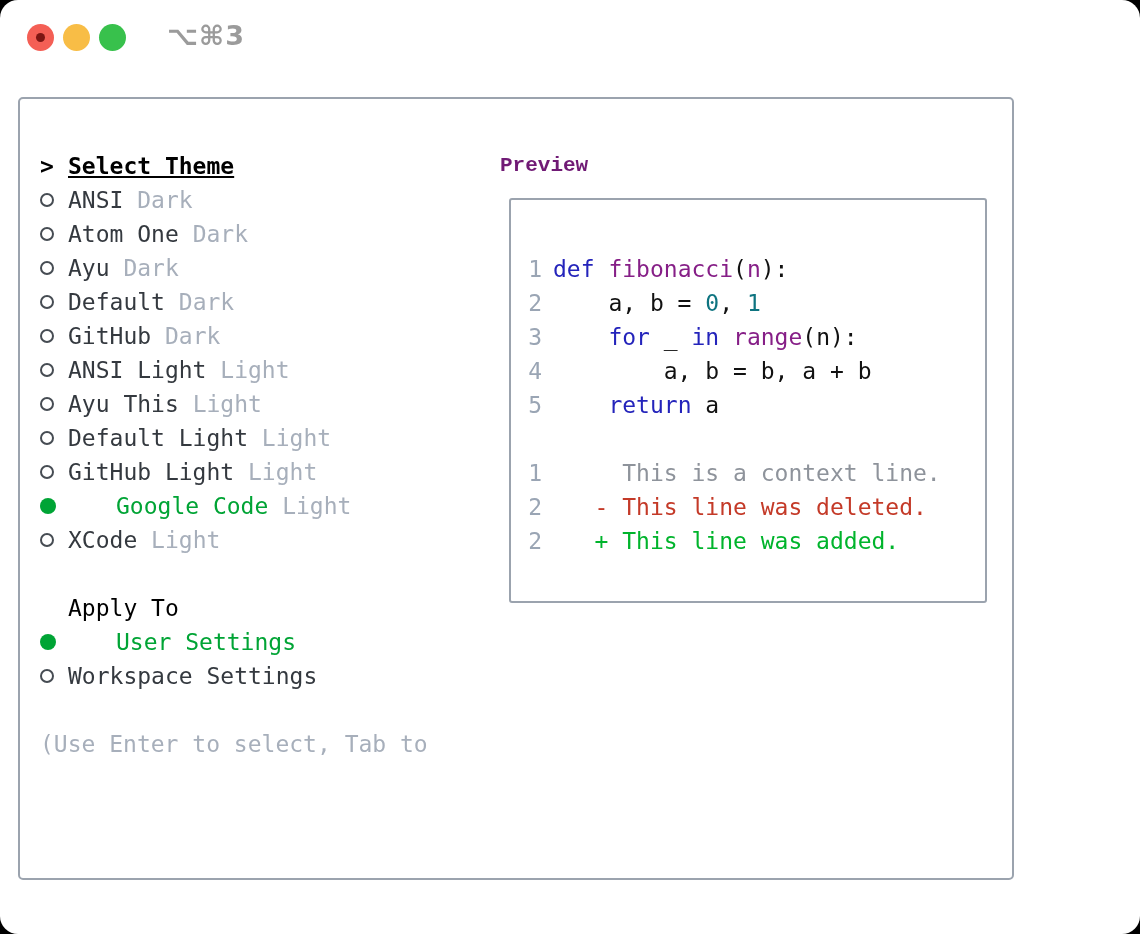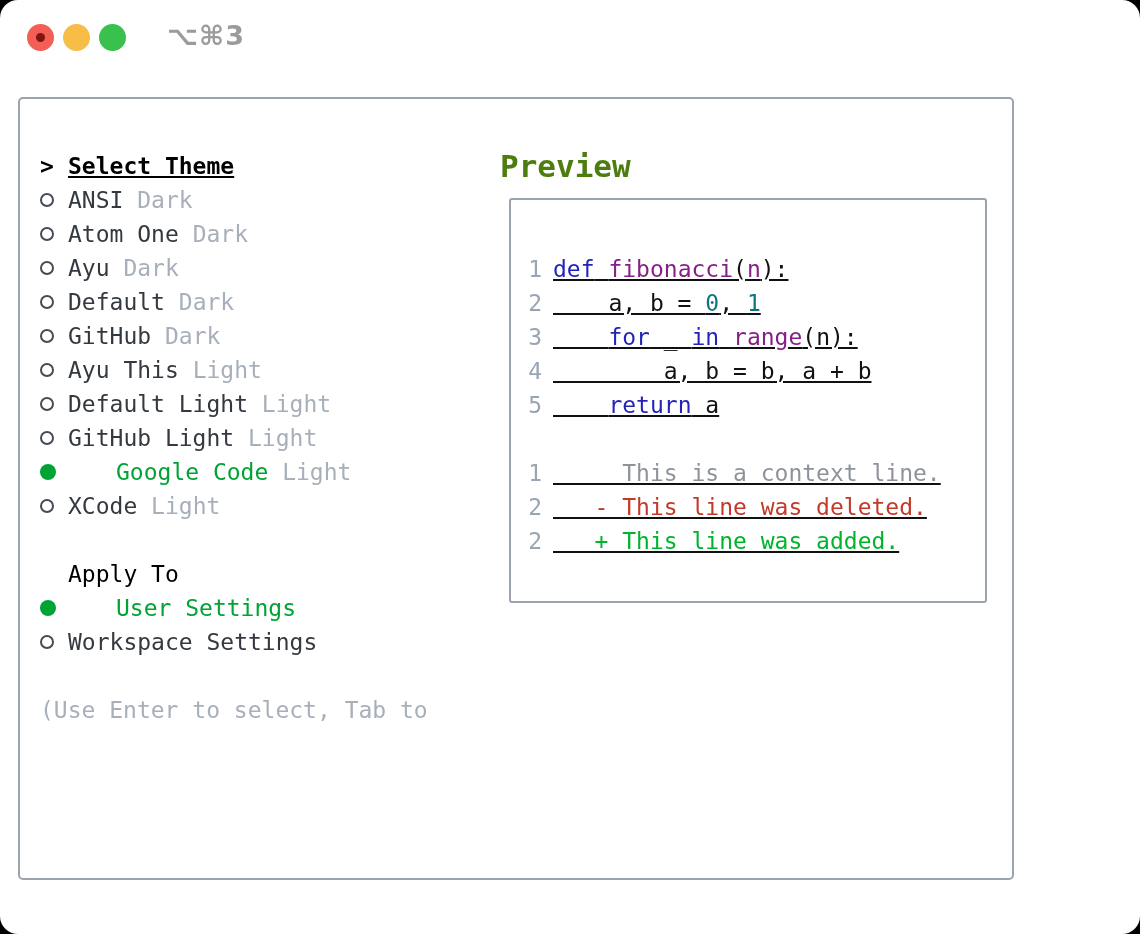--- a/index.html
+++ b/index.html
@@ -36,30 +36,30 @@
   .label{white-space:pre;}
   .label.header{font-weight:bold;color:#000;text-decoration:underline;}
   .label.section{color:#000;}
   .name{color:var(--text);}
   .name.green{color:var(--accent-green);margin-left:48px;}
   .variant{color:var(--muted);text-align:right;}
   .hint{color:var(--muted);}
   
   .preview-title{
     position:absolute;left:480px;top:50px;height:34px;line-height:34px;
-    font-size:31px;font-weight:bold;color:#4d7c0f;
+    font-size:21px;font-weight:bold;color:#701a75;font-family:Liberation Mono, monospace;
   }
   .preview-box{
     position:absolute;left:489px;top:99px;width:478px;height:405px;
     box-sizing:border-box;border:2px solid var(--border);border-radius:3px;
     padding:52px 10px 0 17px;overflow:hidden;
   }
   .crow{display:flex;height:34px;line-height:34px;font-size:23px;white-space:pre;}
   .lineno{width:14px;flex:0 0 14px;text-align:right;color:var(--line-number);margin-right:11px;}
-  .codetext{white-space:pre;color:var(--code-plain);text-decoration:underline;}
+  .codetext{white-space:pre;color:var(--code-plain);}
   .tok-pln{color:var(--code-plain);}
   .tok-kwd{color:var(--code-keyword);}
   .tok-typ{color:var(--code-function);}
   .tok-lit{color:var(--code-literal);}
   .tok-ctx{color:var(--diff-context);}
   .tok-del{color:var(--diff-removed);}
   .tok-add{color:var(--diff-added);}
 </style>
 </head>
 <body>
@@ -83,20 +83,21 @@
       <div class="row">
         <span class="bullet"><span class="prompt">&gt;</span></span>
         <span class="label header">Select Theme</span>
       </div>
       <div id="theme-items">
           <div class="row"><span class="bullet"><span class="circle"></span></span><span class="label"><span class="name">ANSI</span><span class="variant"> Dark</span></span></div>
           <div class="row"><span class="bullet"><span class="circle"></span></span><span class="label"><span class="name">Atom One</span><span class="variant"> Dark</span></span></div>
           <div class="row"><span class="bullet"><span class="circle"></span></span><span class="label"><span class="name">Ayu</span><span class="variant"> Dark</span></span></div>
           <div class="row"><span class="bullet"><span class="circle"></span></span><span class="label"><span class="name">Default</span><span class="variant"> Dark</span></span></div>
           <div class="row"><span class="bullet"><span class="circle"></span></span><span class="label"><span class="name">GitHub</span><span class="variant"> Dark</span></span></div>
+          <div class="row"><span class="bullet"><span class="circle"></span></span><span class="label"><span class="name">ANSI Light</span><span class="variant"> Light</span></span></div>
           <div class="row"><span class="bullet"><span class="circle"></span></span><span class="label"><span class="name">Ayu This</span><span class="variant"> Light</span></span></div>
           <div class="row"><span class="bullet"><span class="circle"></span></span><span class="label"><span class="name">Default Light</span><span class="variant"> Light</span></span></div>
           <div class="row"><span class="bullet"><span class="circle"></span></span><span class="label"><span class="name">GitHub Light</span><span class="variant"> Light</span></span></div>
           <div class="row"><span class="bullet"><span class="dotsel"></span></span><span class="label"><span class="name green">Google Code</span><span class="variant"> Light</span></span></div>
           <div class="row"><span class="bullet"><span class="circle"></span></span><span class="label"><span class="name">XCode</span><span class="variant"> Light</span></span></div>
         </div>
       <div class="row"></div>
       <div class="row">
         <span class="bullet"></span>
         <span class="label section">Apply To</span>

